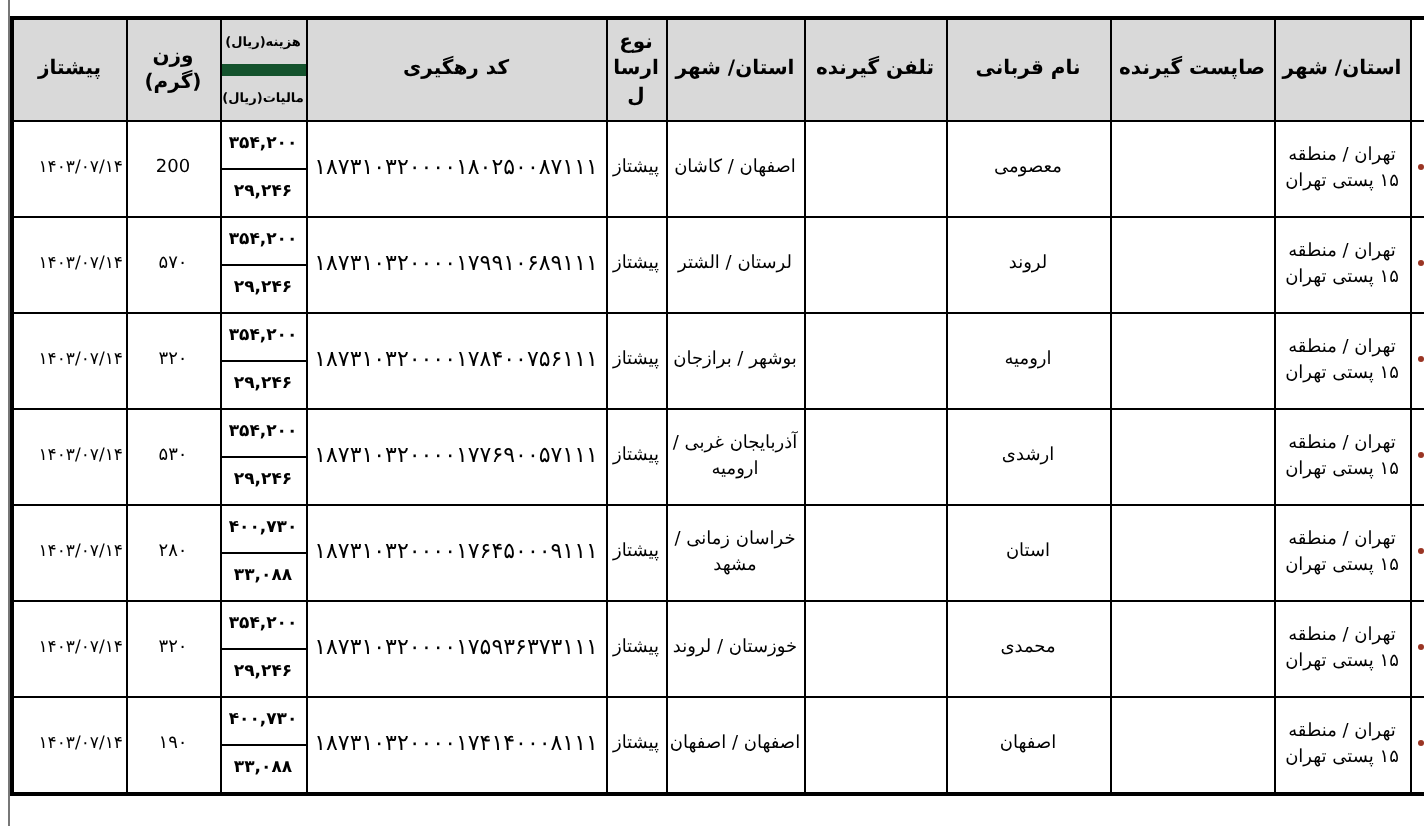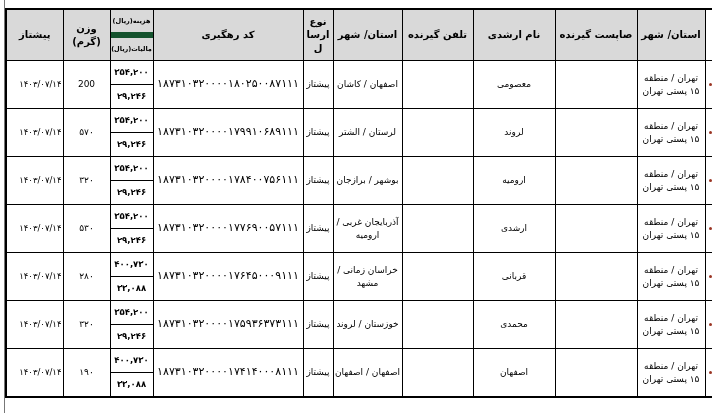--- a/index.html
+++ b/index.html
@@ -111,21 +111,21 @@
       <col style="width:150px">
       <col style="width:43px">
       <col style="width:47px">
       <col style="width:57px">
     </colgroup>
     <thead>
       <tr>
         <th class="sliver-h"></th>
         <th>استان/ شهر</th>
         <th>صاپست گيرنده</th>
-        <th>نام ارشدی</th>
+        <th>نام قربانی</th>
         <th>تلفن گيرنده</th>
         <th>استان/ شهر</th>
         <th>نوع ارسال</th>
         <th>کد رهگيری</th>
         <th class="cost-h">
           <div class="cost-h-top">هزينه(ريال)</div>
           <div class="cost-h-bottom">ماليات(ريال)</div>
         </th>
         <th>وزن (گرم)</th>
         <th>پيشتاز</th>
@@ -197,21 +197,21 @@
       <div class="cost-bottom">۲۹,۲۴۶</div>
     </td>
     <td>۵۳۰</td>
     <td class="date-cell">۱۴۰۳/۰۷/۱۴</td>
   </tr>
 
   <tr>
     <td class="sliver"><span class="dot"></span></td>
     <td>تهران / منطقه ۱۵ پستی تهران</td>
     <td></td>
-    <td>قربانی</td>
+    <td>استان</td>
     <td></td>
     <td>خراسان زمانی / مشهد</td>
     <td>پيشتاز</td>
     <td class="tracking">۱۸۷۳۱۰۳۲۰۰۰۰۱۷۶۴۵۰۰۰۹۱۱۱</td>
     <td class="cost-cell">
       <div class="cost-top">۴۰۰,۷۳۰</div>
       <div class="cost-bottom">۳۳,۰۸۸</div>
     </td>
     <td>۲۸۰</td>
     <td class="date-cell">۱۴۰۳/۰۷/۱۴</td>

